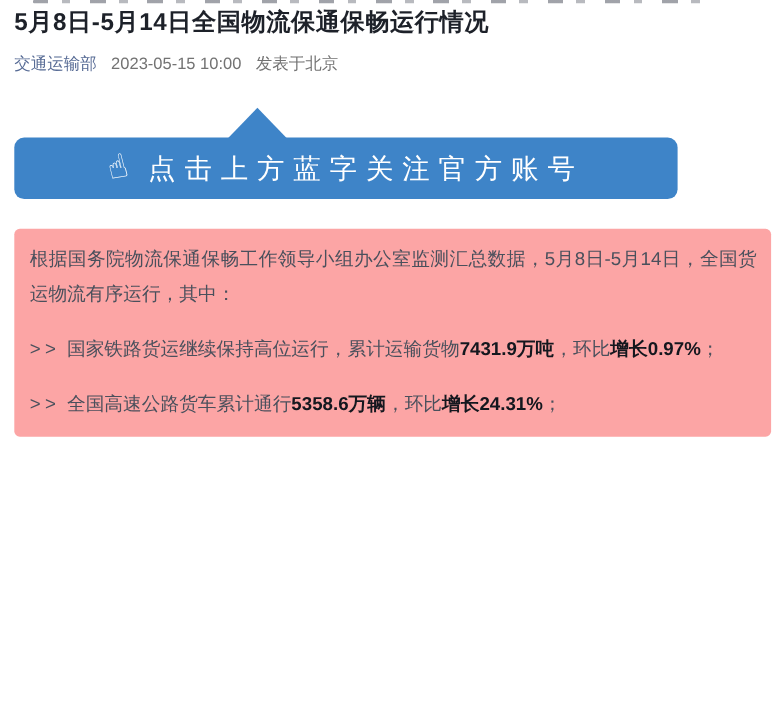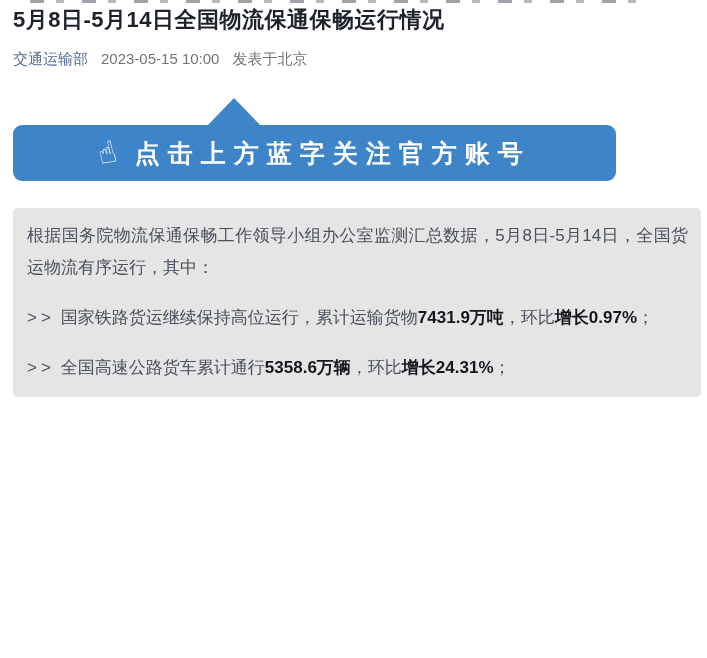--- a/index.html
+++ b/index.html
@@ -32,21 +32,21 @@
   }
   .banner{
     height:56px;border-radius:9px;background:#3e84c8;
     display:flex;align-items:center;justify-content:center;
   }
   .hand{
     color:#ffffff;font-size:30px;line-height:30px;margin-right:18px;
     transform:rotate(-14deg);font-family:"DejaVu Sans",sans-serif;
   }
   .banner-text{
-    color:#ffffff;font-size:25px;font-weight:700;letter-spacing:8px;
+    color:#ffffff;font-size:25px;font-weight:400;letter-spacing:8px;
   }
   .content{
     margin:27px 6px 0 13px;background:#eef1fa;border-radius:5px;
     padding:12px 13px 13px 14px;
   }
   .content p{
     margin:0 0 18px;font-size:17px;line-height:32px;color:#4a505c;
     text-align:justify;
   }
   .content p:last-child{margin-bottom:0;}
@@ -67,21 +67,21 @@
 </div>
 
 <div class="banner-wrap">
   <div class="banner-tri"></div>
   <div class="banner" style="background: rgb(62, 132, 200);">
     <span class="hand">☝</span>
     <span class="banner-text">点击上方蓝字关注官方账号</span>
   </div>
 </div>
 
-<div class="content" style="background: #e5e5e5;">
+<div class="content" style="background: #fca5a5;">
   <p><span><span>根据国务院物流保通保畅工作领导小组办公室监测汇总数据，5月8日-5月14日，全国货运物流有序运行，其中：</span></span></p>
 
   <p><span class="pfx">&gt;&gt;</span><span><span>国家铁路货运继续保持高位运行，累计运输货物</span><b>7431.9万吨</b><span>，环比</span><b>增长0.97%</b><span>；</span></span></p>
 
   <p><span class="pfx">&gt;&gt;</span><span><span>全国高速公路货车累计通行</span><b>5358.6万辆</b><span>，环比</span><b>增长24.31%</b><span>；</span></span></p>
 
 
 
 </div>
 

